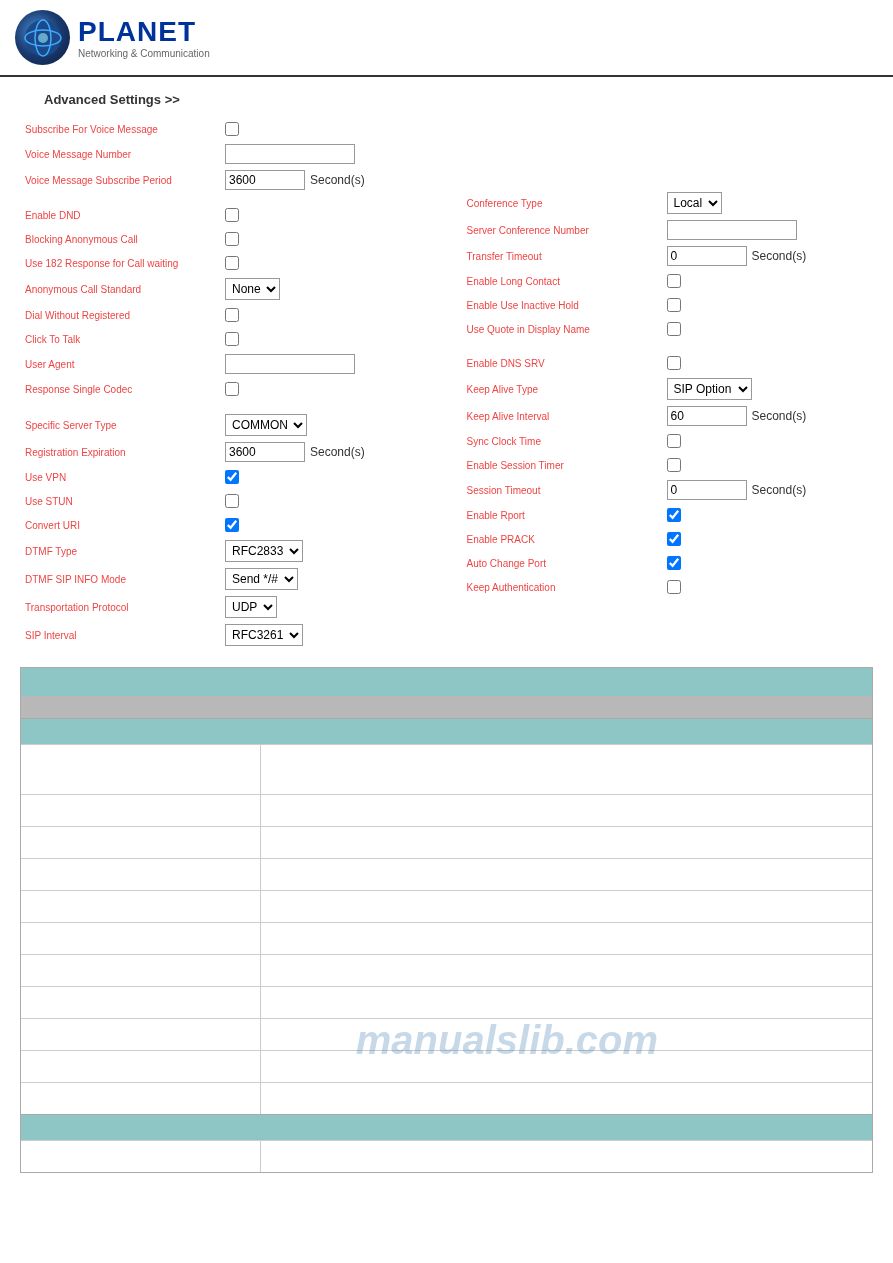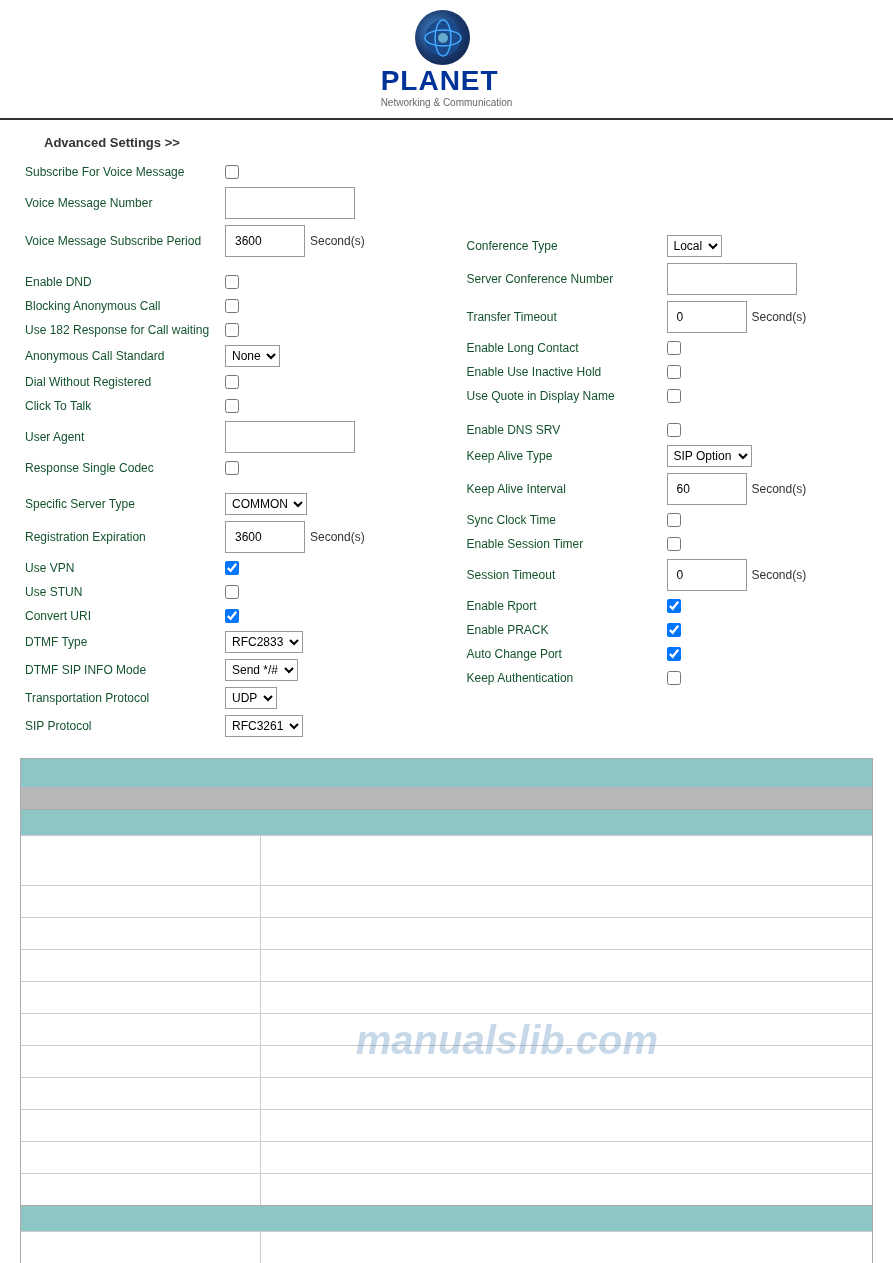--- a/index.html
+++ b/index.html
@@ -3,21 +3,20 @@
   <meta charset="utf-8">
   <style>
     * { box-sizing: border-box; margin: 0; padding: 0; }
     body { font-family: Arial, sans-serif; font-size: 12px; background: #fff; color: #333; }
 
     .header {
       display: flex;
       align-items: center;
       padding: 10px 15px;
       border-bottom: 2px solid #333;
-      flex-direction: column;
     }
     .logo-circle {
       width: 55px;
       height: 55px;
       border-radius: 50%;
       background: radial-gradient(circle at 40% 40%, #4a90d9, #1a3a6e, #0a1a3e);
       margin-right: 8px;
       display: flex;
       align-items: center;
       justify-content: center;
@@ -39,33 +38,33 @@
     }
 
     .field-row {
       display: flex;
       align-items: center;
       padding: 3px 0;
       min-height: 24px;
     }
     .field-label {
       min-width: 200px;
-      font-size: 12px;
-      color: #14532d;
+      font-size: 10px;
+      color: #ef4444;
     }
     .field-control {
       display: flex;
       align-items: center;
       gap: 4px;
     }
 
     input[type="text"], input[type="number"] {
-      height: 32px;
+      height: 20px;
       border: 1px solid #999;
-      padding: 1px 9px;
+      padding: 1px 3px;
       font-size: 12px;
     }
     input[type="checkbox"] {
       width: 14px;
       height: 14px;
       cursor: pointer;
     }
     select {
       height: 22px;
       border: 1px solid #999;
@@ -299,21 +298,21 @@
         <span class="field-label">Transportation Protocol</span>
         <div class="field-control">
           <select>
             <option>UDP</option>
           </select>
         </div>
       </div>
 
 
       <div class="field-row">
-        <span class="field-label">SIP Protocol</span>
+        <span class="field-label">SIP Interval</span>
         <div class="field-control">
           <select>
             <option>RFC3261</option>
           </select>
         </div>
       </div>
 
     </div>
 
     <div style="flex:1;">

